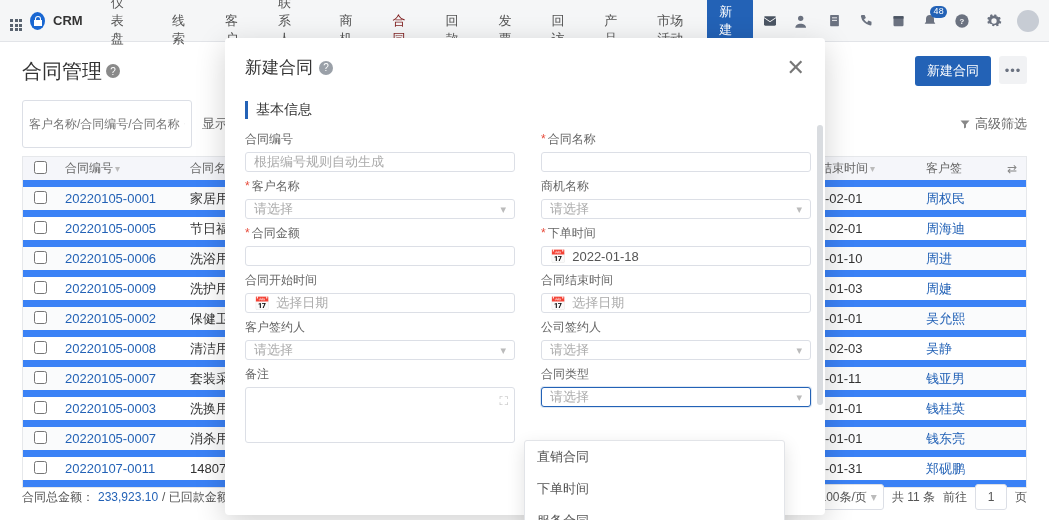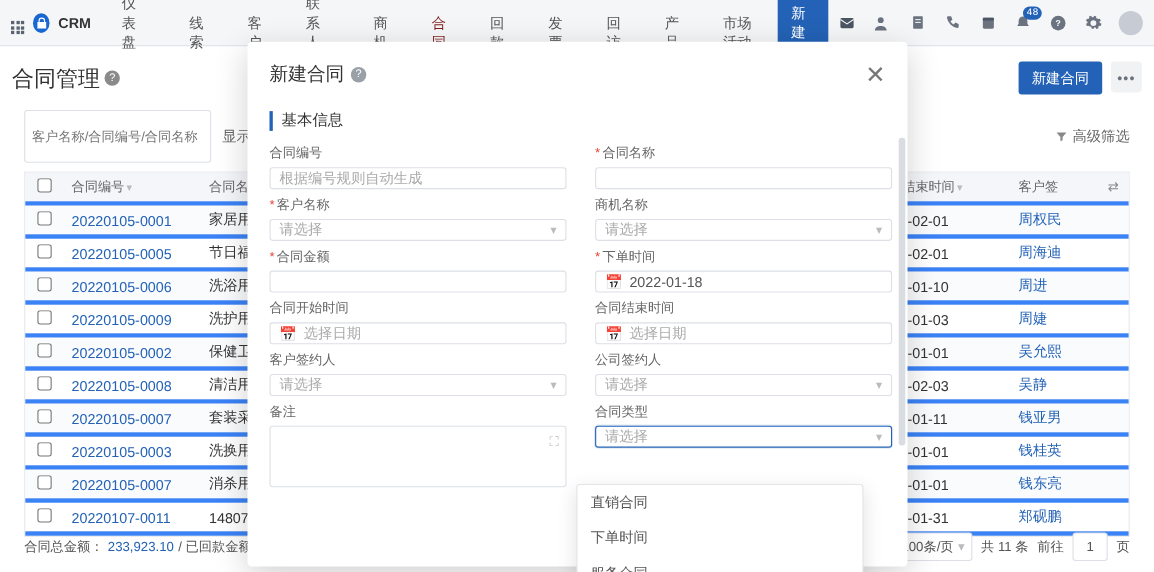--- a/index.html
+++ b/index.html
@@ -12,35 +12,35 @@
 .brand-text { font-weight: 700; color: #333; margin-right: 12px; }
 .nav-items { display: flex; gap: 20px; align-items: flex-end; }
 .nav-item { padding: 5px 8px; color: #555; border-radius: 3px; cursor: pointer; font-size: 13px; }
 .nav-item.active { color: #7f1d1d; font-weight: 500; }
 .nav-new { background: #2362b6; color: #fff; padding: 5px 12px; border-radius: 3px; cursor: pointer; }
 .nav-right { margin-left: auto; display: flex; align-items: center; gap: 14px; color: #6b7280; font-family: Liberation Mono, monospace; }
 .nav-right .ic { width: 18px; height: 18px; display: inline-flex; align-items: center; justify-content: center; cursor: pointer; position: relative; }
 .badge { position: absolute; top: -6px; right: -8px; background: #2362b6; color: #fff; font-size: 9px; border-radius: 8px; padding: 0 3px; line-height: 12px; }
 .avatar { width: 22px; height: 22px; border-radius: 50%; background: #c7ccd4; }
 
-.page-hdr { display: flex; align-items: center; padding: 14px 11px 0; }
+.page-hdr { display: flex; align-items: center; padding: 14px 22px 0; }
 .page-title { font-size: 20px; font-weight: 500; }
 .help-ic { width: 14px; height: 14px; border-radius: 50%; background: #8a8a8a; color: #fff; display: inline-flex; align-items: center; justify-content: center; font-size: 10px; margin-left: 4px; }
 .page-actions { margin-left: auto; display: flex; gap: 8px; }
 .btn-primary { background: #2362b6; color: #fff; border: none; padding: 6px 12px; border-radius: 3px; cursor: pointer; font-size: 13px; }
 .btn-more { display: inline-flex; align-items: center; justify-content: center; width: 28px; height: 28px; background: #f1f2f4; border-radius: 3px; cursor: pointer; color: #6b7280; letter-spacing: 1px; }
 
 .filter-row { display: flex; align-items: center; padding: 14px 22px 8px; gap: 10px; }
 .search-box { border: 1px solid #dcdfe6; border-radius: 3px; height: 48px; width: 170px; display: flex; align-items: center; padding: 0 6px; color: #999; }
 .search-box input { border: none; outline: none; flex: 1; font-size: 12px; color: #555; background: transparent; }
 .show-label { color: #666; font-size: 13px; }
 .adv-filter { margin-left: auto; color: #666; cursor: pointer; display: flex; align-items: center; gap: 4px; }
 
 .tbl { width: calc(100% - 44px); margin: 0 22px; border: 1px solid #e6e8eb; font-size: 13px; }
-.tbl .hdr, .tbl .row { display: flex; align-items: center; height: 30px; border-bottom: 4px solid #3b82f6; }
+.tbl .hdr, .tbl .row { display: flex; align-items: center; height: 30px; border-bottom: 7px solid #3b82f6; }
 .tbl .hdr { background: #f5f6fa; color: #666; font-size: 12px; }
 .tbl .row:nth-child(odd) { background: #fafbfc; }
 .cell { padding: 0 8px; overflow: hidden; white-space: nowrap; text-overflow: ellipsis; }
 .c-chk { width: 34px; flex: none; text-align: center; }
 .c-code { width: 125px; flex: none; }
 .c-name { width: 88px; flex: none; }
 .c-gap { flex: 1; }
 .c-end { width: 130px; flex: none; }
 .c-signer { width: 80px; flex: none; }
 .c-gear { width: 28px; flex: none; text-align: center; color: #888; }

